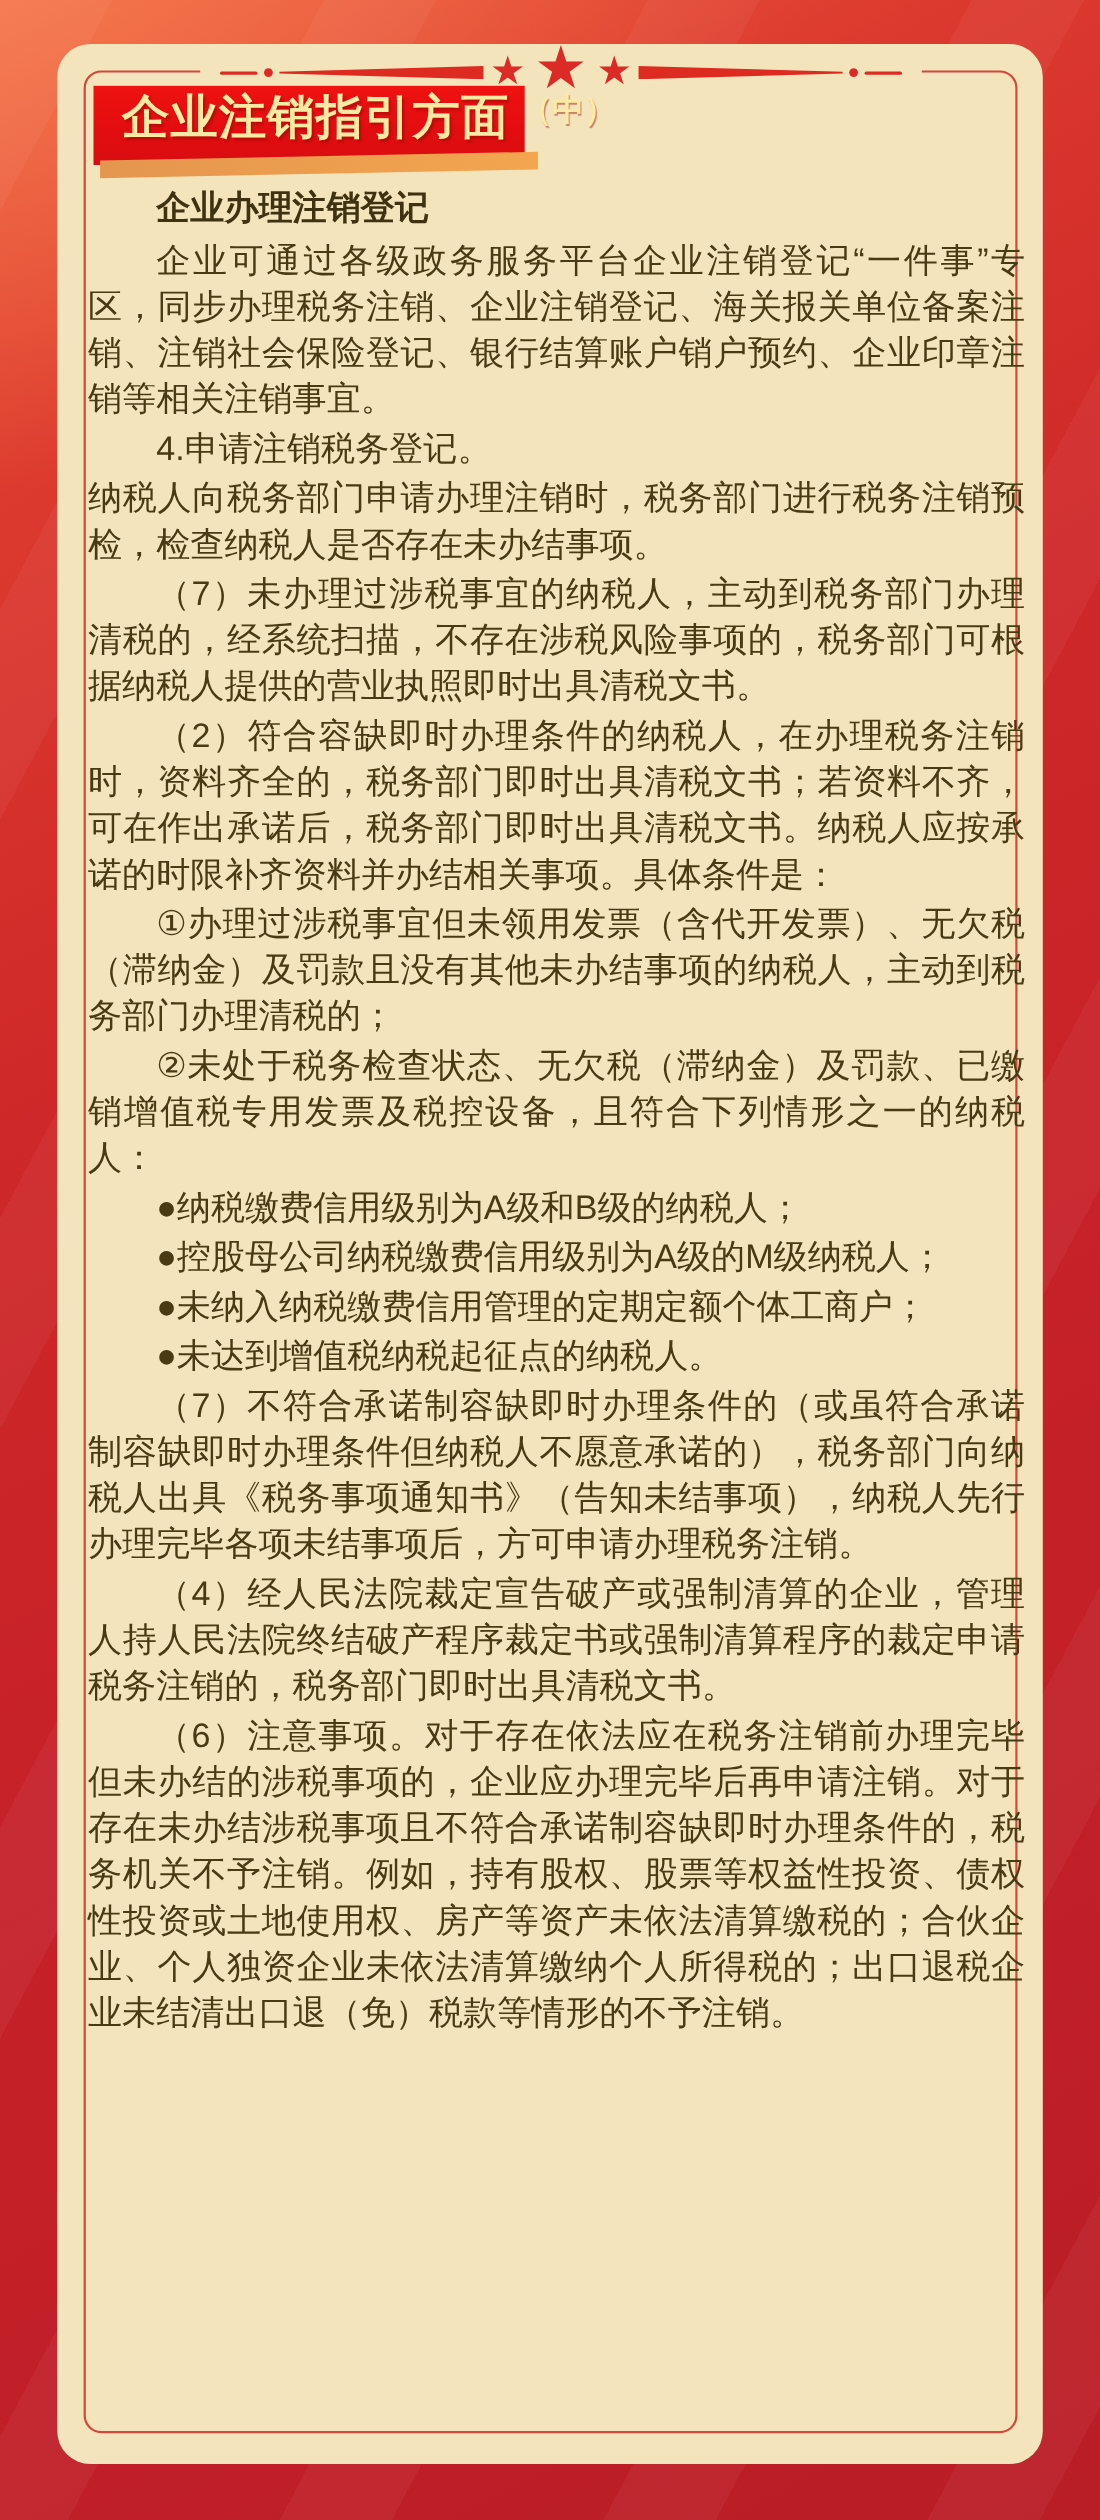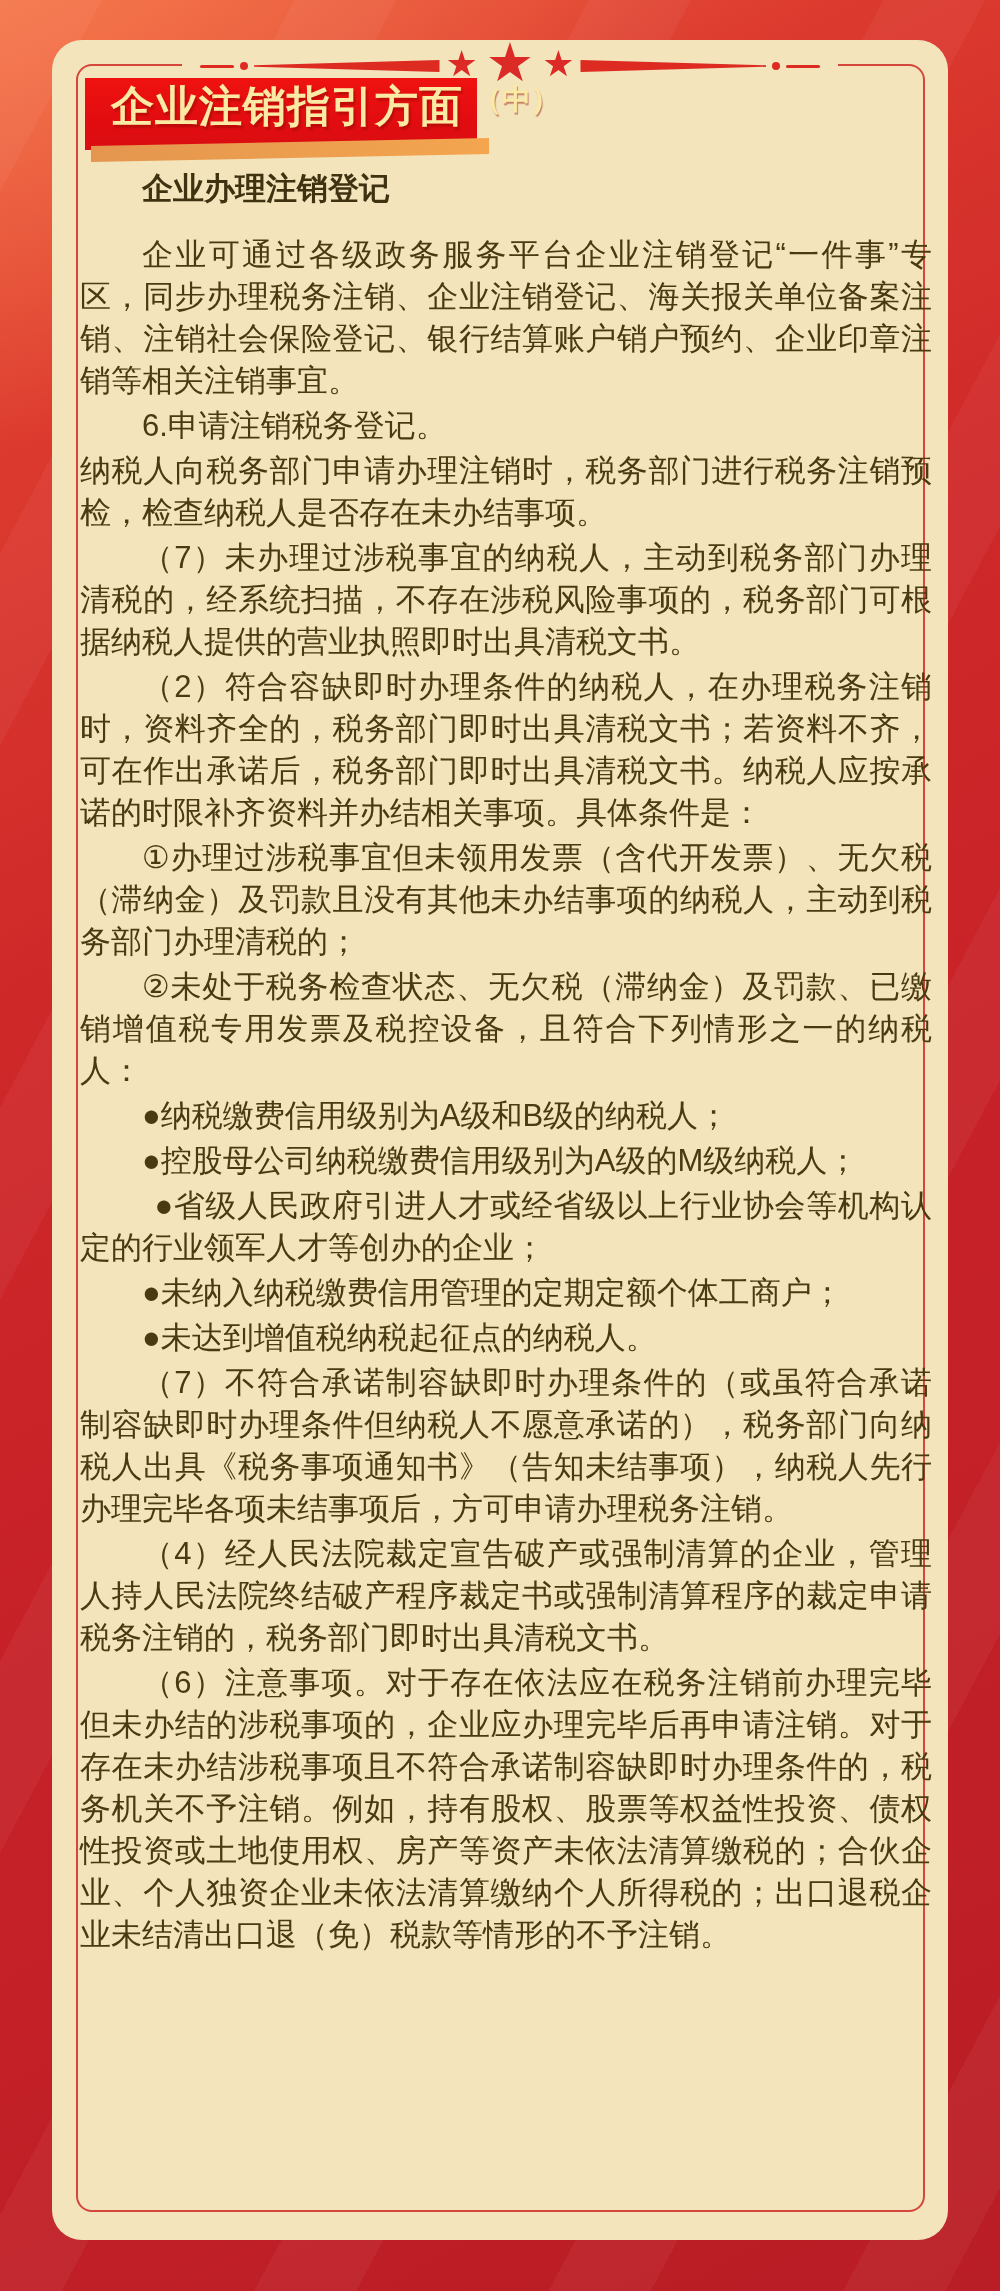--- a/index.html
+++ b/index.html
@@ -52,21 +52,21 @@
   .badge-sub{
     font-size:29px;font-weight:bold;color:#fbeaa4;margin-left:10px;
     text-shadow:1px 2px 1px rgba(140,10,0,.45);white-space:nowrap;transform:translateY(2px);
   }
   
   .content{
     position:absolute;left:28px;top:128px;width:852px;
     color:#4a3a12;font-size:31px;line-height:42px;text-align:justify;
   }
   .content p{margin:0 0 3px 0;text-indent:2em;}
-  .content p.heading{font-weight:bold;color:#3e3210;margin-bottom:24px;}
+  .content p.heading{font-weight:bold;color:#3e3210;margin-bottom:6px;}
   .content p.flush{text-indent:0;}
   .content p.indent-plus{text-indent:2.4em;}
 </style>
 </head>
 <body>
 
 <div class="bg-streak"></div>
 
 <div class="card">
   <div class="inner-border"></div>
@@ -84,28 +84,27 @@
   </div>
 
   <div class="badge">
     <span class="badge-main">企业注销指引方面</span>
     <span class="badge-sub">（中）</span>
   </div>
 
   <div class="content">
       <p class="heading">企业办理注销登记</p>
       <p>企业可通过各级政务服务平台企业注销登记“一件事”专区，同步办理税务注销、企业注销登记、海关报关单位备案注销、注销社会保险登记、银行结算账户销户预约、企业印章注销等相关注销事宜。</p>
-      <p>6.申请注销税务登记。</p>
+      <p>4.申请注销税务登记。</p>
       <p class="flush">纳税人向税务部门申请办理注销时，税务部门进行税务注销预检，检查纳税人是否存在未办结事项。</p>
       <p>（7）未办理过涉税事宜的纳税人，主动到税务部门办理清税的，经系统扫描，不存在涉税风险事项的，税务部门可根据纳税人提供的营业执照即时出具清税文书。</p>
       <p>（2）符合容缺即时办理条件的纳税人，在办理税务注销时，资料齐全的，税务部门即时出具清税文书；若资料不齐，可在作出承诺后，税务部门即时出具清税文书。纳税人应按承诺的时限补齐资料并办结相关事项。具体条件是：</p>
       <p>①办理过涉税事宜但未领用发票（含代开发票）、无欠税（滞纳金）及罚款且没有其他未办结事项的纳税人，主动到税务部门办理清税的；</p>
       <p>②未处于税务检查状态、无欠税（滞纳金）及罚款、已缴销增值税专用发票及税控设备，且符合下列情形之一的纳税人：</p>
       <p>●纳税缴费信用级别为A级和B级的纳税人；</p>
       <p>●控股母公司纳税缴费信用级别为A级的M级纳税人；</p>
-      <p class="indent-plus">●省级人民政府引进人才或经省级以上行业协会等机构认定的行业领军人才等创办的企业；</p>
       <p>●未纳入纳税缴费信用管理的定期定额个体工商户；</p>
       <p>●未达到增值税纳税起征点的纳税人。</p>
       <p>（7）不符合承诺制容缺即时办理条件的（或虽符合承诺制容缺即时办理条件但纳税人不愿意承诺的），税务部门向纳税人出具《税务事项通知书》（告知未结事项），纳税人先行办理完毕各项未结事项后，方可申请办理税务注销。</p>
       <p>（4）经人民法院裁定宣告破产或强制清算的企业，管理人持人民法院终结破产程序裁定书或强制清算程序的裁定申请税务注销的，税务部门即时出具清税文书。</p>
       <p>（6）注意事项。对于存在依法应在税务注销前办理完毕但未办结的涉税事项的，企业应办理完毕后再申请注销。对于存在未办结涉税事项且不符合承诺制容缺即时办理条件的，税务机关不予注销。例如，持有股权、股票等权益性投资、债权性投资或土地使用权、房产等资产未依法清算缴税的；合伙企业、个人独资企业未依法清算缴纳个人所得税的；出口退税企业未结清出口退（免）税款等情形的不予注销。</p>
     </div>
 </div>
 
 </body></html>

